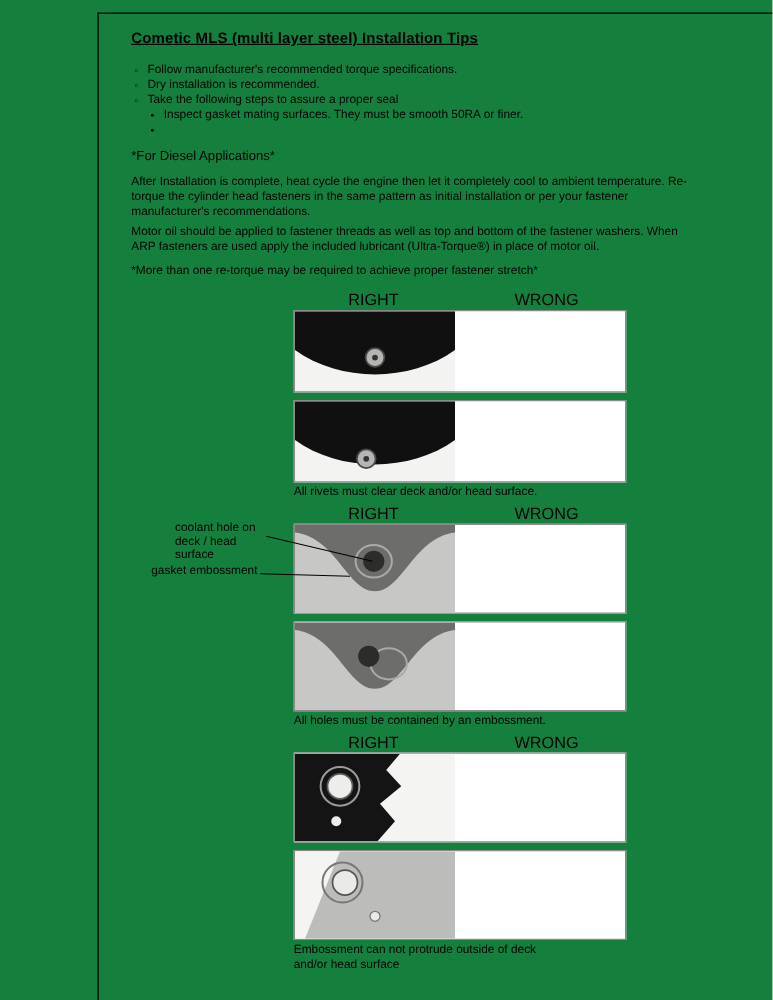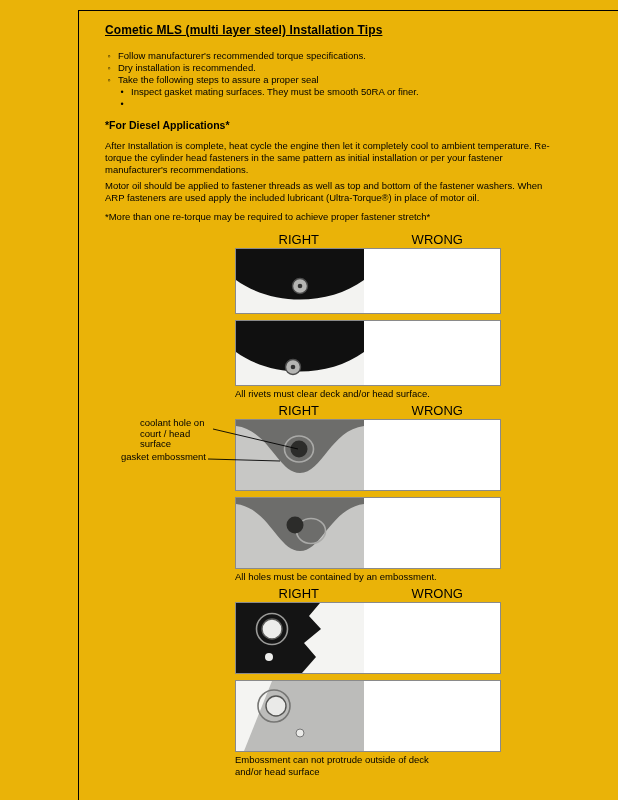--- a/index.html
+++ b/index.html
@@ -1,31 +1,31 @@
 <!DOCTYPE html>
 <html><head>
 <meta charset="utf-8">
 <style>
   * { margin:0; padding:0; box-sizing:border-box; }
   html,body {
     width:618px; height:800px; background:#ffffff; color:#000;
     font-family:"Liberation Sans", sans-serif; overflow:hidden;
   }
-  .page { position:relative; width:618px; height:800px; background:#eab308; }
+  .page { position:relative; width:618px; height:800px; background:#15803d; }
   .frame {
     position:absolute; left:78px; top:10px; width:540px; height:790px;
     border-left:1.5px solid #000; border-top:1.5px solid #000;
     padding:12px 0 0 26px;
   }
   h1.title { font-size:12px; font-weight:bold; text-decoration:underline; margin-bottom:13px; letter-spacing:0.1px; }
   ul.tips { list-style:none; }
   ul.tips li { display:flex; gap:5px; font-size:9.5px; line-height:12px; }
   ul.tips .b { width:8px; text-align:center; font-size:9px; line-height:12px; }
   ul.tips li.sub { padding-left:13px; }
-  .diesel-h { margin-top:9px; font-size:10.5px; font-weight:bold; }
+  .diesel-h { margin-top:9px; font-size:10.5px; font-weight:normal; }
   .para { margin-top:4px; font-size:9.5px; line-height:12px; width:445px; }
   .para.p2 { margin-top:9px; }
   .note { margin-top:7px; font-size:9.5px; line-height:12px; }
   .diagrams { margin-left:130px; width:266px; margin-top:10px; }
   .row { margin-top:4px; }
   .row:first-child { margin-top:0; }
   .dg-head { display:flex; gap:11px; }
   .dg-head div { width:130px; text-align:center; font-size:13px; line-height:13px; }
   .dg-panels { display:flex; gap:6px; position:relative; margin-top:2px;flex-direction:column; }
   .panel { border:1px solid #8a8a8a; background:#fff; font-size:0; }
@@ -106,21 +106,21 @@
       </div>
 
       <div class="row">
         <div class="dg-head">
           <div>RIGHT</div>
           <div>WRONG</div>
         </div>
         <div class="dg-panels">
           <div class="callout c1">
             <div>coolant hole on</div>
-            <div>court / head surface</div>
+            <div>deck / head surface</div>
           </div>
           <div class="callout c2">gasket embossment</div>
           <svg class="lines-overlay" viewBox="0 0 270 72">
             <line x1="108" y1="10" x2="193" y2="30" stroke="#000" stroke-width="0.9"></line>
             <line x1="103" y1="40" x2="175" y2="42" stroke="#000" stroke-width="0.9"></line>
           </svg>
           <div class="panel">
             <svg viewBox="0 0 128 70" width="128" height="70">
               <rect width="128" height="70" fill="#c7c7c5"></rect>
               <path d="M0,0 L128,0 L128,6 C95,10 86,53 64,53 C42,53 33,10 0,6 Z" fill="#6d6d6b"></path>

